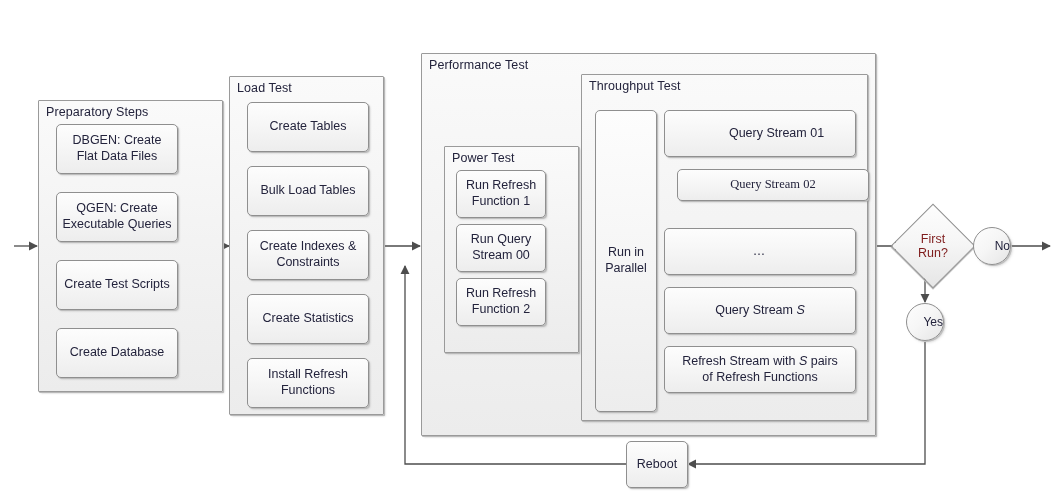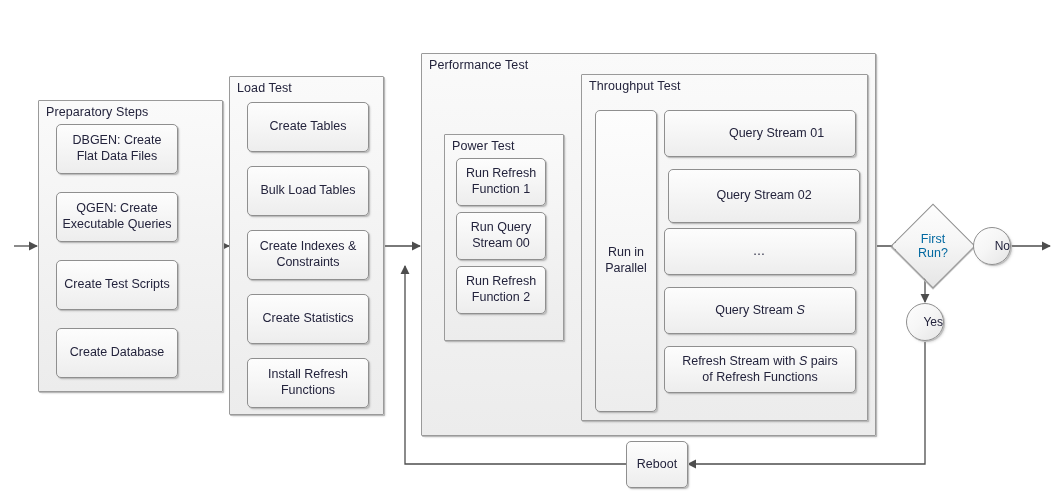--- a/index.html
+++ b/index.html
@@ -81,21 +81,21 @@
     transform: translate(-50%, -50%) rotate(45deg);
     box-sizing: border-box;
     border: 1px solid #8f8f8f;
     background: linear-gradient(135deg, #fdfdfd 0%, #f6f6f6 45%, #e6e6e6 100%);
     box-shadow: 1px 1px 0 0 #bfbfbf;
   }
   .diamond-label {
     position: relative;
     z-index: 2;
     font-size: 12.5px;
-    color: #0369a1;
+    color: #7f1d1d;
     text-align: center;
     line-height: 1.15;
     white-space: pre-line;
   }
 
   
   .circle {
     position: absolute;
     box-sizing: border-box;
     border-radius: 50%;
@@ -165,38 +165,38 @@
 Constraints</div>
     <div class="node" style="left:17px; top:89px; width:122px; height:50px;">Bulk Load Tables</div>
     <div class="node" style="left:17px; top:217px; width:122px; height:50px;">Create Statistics</div>
     <div class="node multiline" style="left:17px; top:281px; width:122px; height:50px;">Install Refresh
 Functions</div>
   </div>
 
   <div class="group" style="left:421px; top:53px; width:455px; height:383px;">
     <div class="group-title">Performance Test</div>
 
-    <div class="group" style="left:22px; top:80px; width:120px; height:207px;">
+    <div class="group" style="left:22px; top:92px; width:135px; height:207px;">
       <div class="group-title">Power Test</div>
       <div class="node multiline" style="left:11px; top:23px; width:90px; height:48px;">Run Refresh
 Function 1</div>
       <div class="node multiline" style="left:11px; top:77px; width:90px; height:48px;">Run Query
 Stream 00</div>
       <div class="node multiline" style="left:11px; top:131px; width:90px; height:48px;">Run Refresh
 Function 2</div>
     </div>
 
     <div class="group" style="left:159px; top:20px; width:287px; height:347px;">
       <div class="group-title">Throughput Test</div>
 
       <div class="node multiline" style="left:13px; top:35px; width:62px; height:302px;">Run in
 Parallel</div>
 
       <div class="node" style="left:82px; top:35px; width:192px; height:47px;padding-left:37px;">Query Stream 01</div>
-      <div class="node" style="left:86px; top:94px; width:192px; height:54px;">Query Stream 02</div>
+      <div class="node" style="left:95px; top:94px; width:192px; height:32px;font-family:Liberation Serif, serif;">Query Stream 02</div>
       <div class="node" style="left:82px; top:153px; width:192px; height:47px; letter-spacing:2px;">…</div>
       <div class="node" style="left:82px; top:271px; width:192px; height:47px;">
         <span>Refresh Stream with <span class="ital">S</span> pairs<br>of Refresh Functions</span>
       </div>
       <div class="node" style="left:82px; top:212px; width:192px; height:47px;">
         <span>Query Stream&nbsp;<span class="ital">S</span></span>
       </div>
     </div>
   </div>
 

